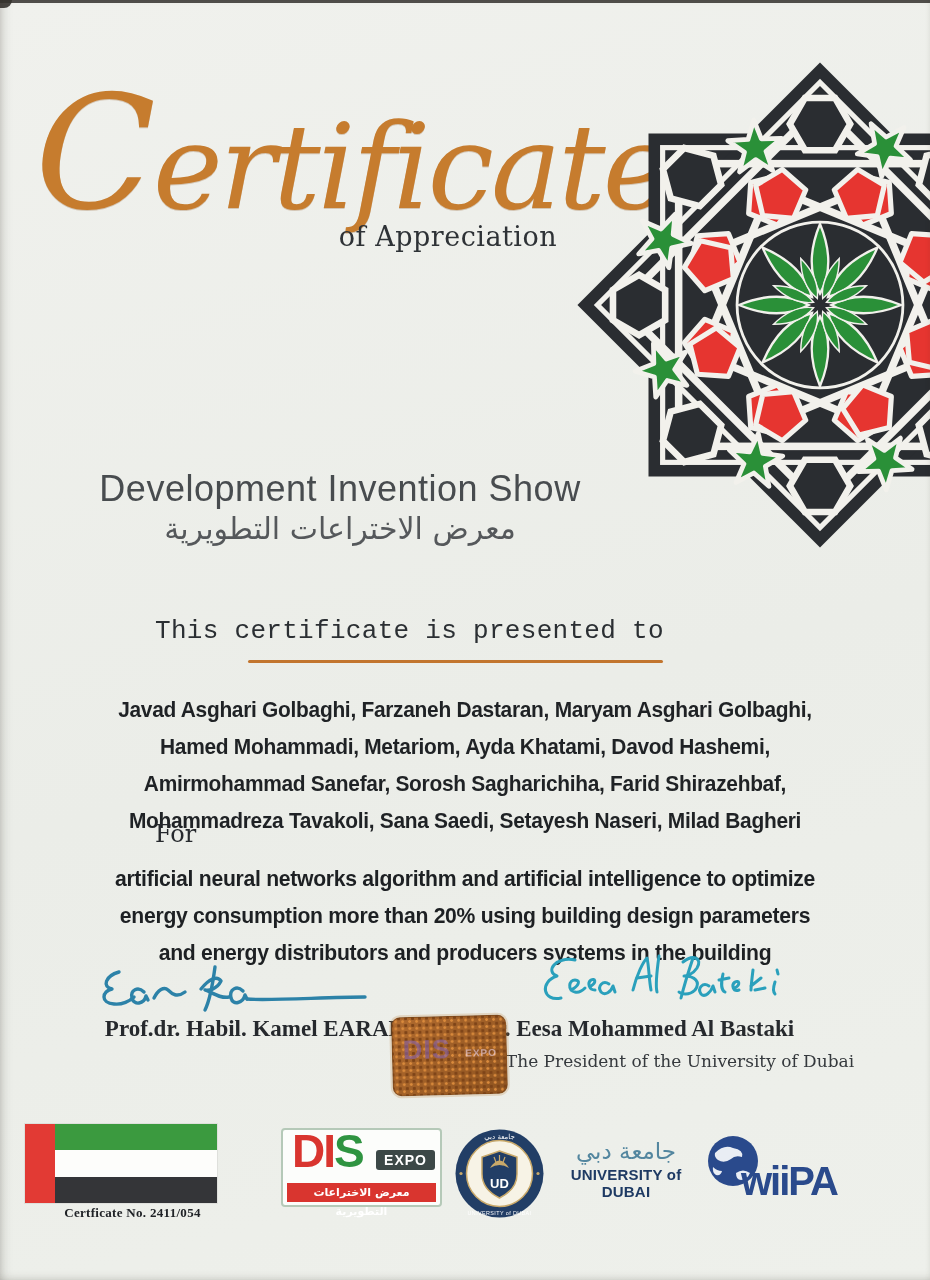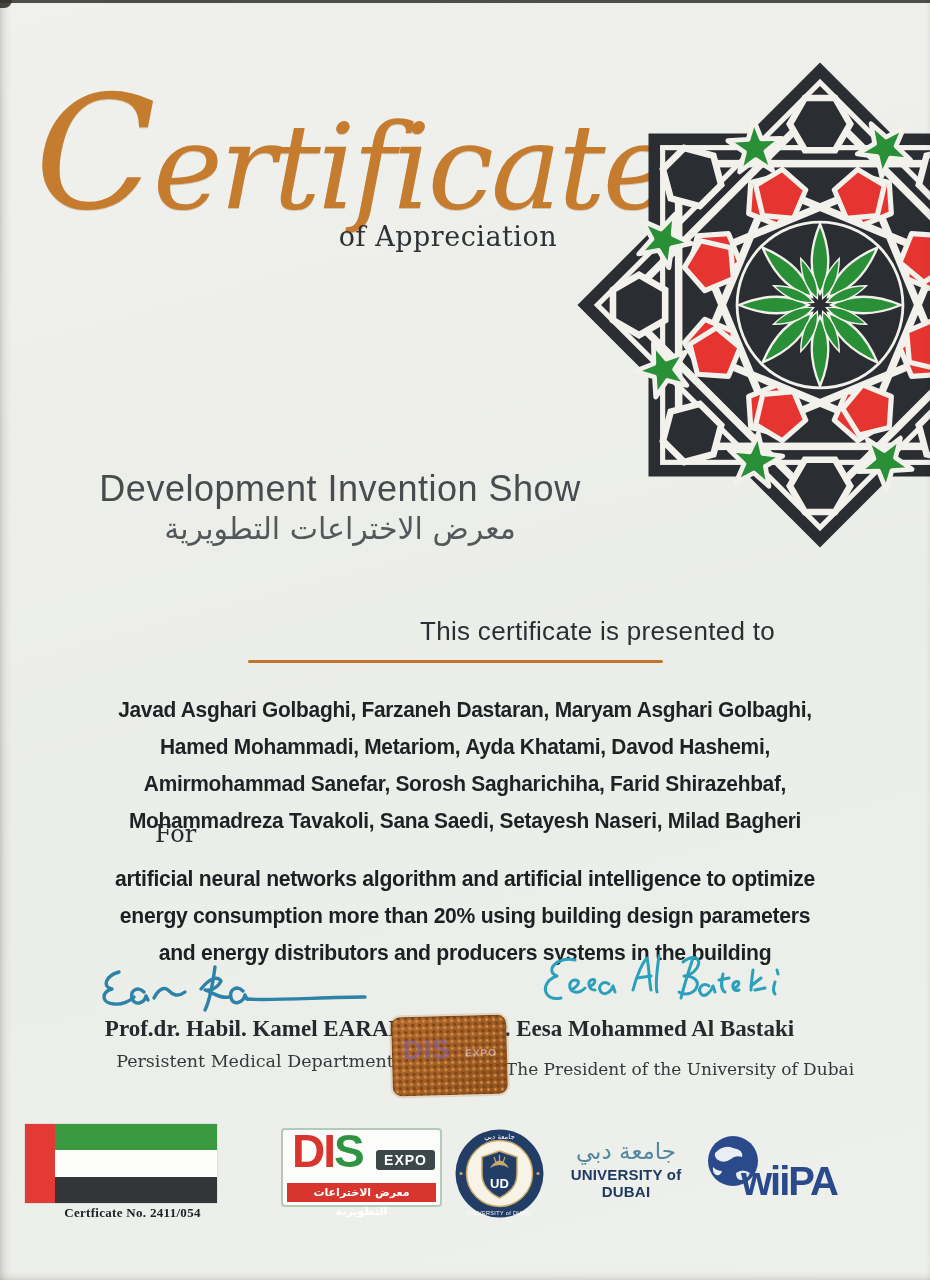--- a/index.html
+++ b/index.html
@@ -35,43 +35,43 @@
   .starm{fill:#2a9038;stroke:#f2f1ec;stroke-width:5;stroke-linejoin:round;}
   .ros use{fill:#2a9038;stroke:#f2f1ec;stroke-width:2.5;}
 
   
   .event-en{position:absolute;left:30px;top:468px;width:620px;text-align:center;
         font-size:36px;color:#484c4f;letter-spacing:.5px;}
   .event-ar{position:absolute;left:30px;top:511px;width:620px;text-align:center;
         font-size:30px;color:#55585b;font-family:"DejaVu Sans",sans-serif;}
 
   
-  .presented{position:absolute;left:155px;top:616px;width:620px;text-align:right;
-        font-family:Liberation Sans, sans-serif;font-size:26px;color:#2b2f33;letter-spacing:.3px;}
+  .presented{position:absolute;left:155px;top:616px;width:620px;text-align:left;
+        font-family:Liberation Mono, monospace;font-size:26px;color:#2b2f33;letter-spacing:.3px;}
   .rule{position:absolute;left:248px;top:660px;width:415px;height:3px;background:#c2752e;border-radius:2px;}
   .recipients{position:absolute;left:55px;top:691px;width:820px;text-align:center;
         font-weight:bold;font-size:22px;letter-spacing:-.3px;color:#1f2225;line-height:37px;
         transform:scaleX(.95);transform-origin:center;}
   .for-label{position:absolute;left:155px;top:820px;width:620px;text-align:left;
         font-family:"DejaVu Serif",serif;font-size:24px;color:#26292d;}
   .reason{position:absolute;left:55px;top:860px;width:820px;text-align:center;
         font-weight:bold;font-size:22.5px;letter-spacing:-.3px;color:#1d2023;line-height:37px;
         transform:scaleX(.94);transform-origin:center;}
 
   
   .sig-left-svg{position:absolute;left:95px;top:956px;width:300px;height:64px;}
   .sig-right-svg{position:absolute;left:535px;top:944px;width:280px;height:76px;}
   .sig-name-left{position:absolute;left:55px;top:1016px;width:400px;text-align:center;
         font-family:"Liberation Serif",serif;font-weight:bold;font-size:23px;color:#26292d;}
   .sig-title-left{position:absolute;left:55px;top:1051px;width:400px;text-align:center;
         font-family:"DejaVu Serif",serif;font-size:17.5px;color:#35393d;}
   .sig-name-right{position:absolute;left:480px;top:1016px;width:400px;text-align:left;
         font-family:"Liberation Serif",serif;font-weight:bold;font-size:23px;color:#26292d;}
   .sig-title-right{position:absolute;left:480px;top:1051px;width:400px;text-align:center;
-        font-family:"DejaVu Serif",serif;font-size:17px;color:#35393d;margin-top:8px;}
+        font-family:"DejaVu Serif",serif;font-size:17px;color:#35393d;}
 
   .holo{position:absolute;left:392px;top:1016px;width:113px;height:77px;border-radius:9px;
         transform:rotate(-1.5deg);overflow:hidden;border:1px solid rgba(120,70,25,.6);
         box-shadow:0 0 0 2px rgba(190,140,80,.25);
         background:radial-gradient(circle,#d98a3c 1px,transparent 1.7px) 0 0/7px 7px,
                    radial-gradient(circle,#7e4418 1.3px,transparent 1.9px) 3px 4px/7px 7px,
                    linear-gradient(135deg,#b06a2e,#8f5420);}
   .holo-text{position:absolute;left:10px;top:17px;font-size:27px;font-weight:bold;
         color:rgba(130,95,170,.6);letter-spacing:1px;}
   .holo-sub{position:absolute;right:9px;top:31px;font-size:10px;font-weight:bold;color:rgba(245,225,255,.55);letter-spacing:1px;}
@@ -226,21 +226,20 @@
       <path d="M148,18 C158,10 168,14 162,24 C158,30 152,32 149,32 C160,32 166,38 160,46 C154,52 146,50 144,48"></path>
       <path d="M174,42 C168,38 162,44 166,50 C170,54 176,48 178,42 L180,48"></path>
       <path d="M188,30 C186,38 186,46 190,48 M184,36 L194,34"></path>
       <path d="M200,44 C206,40 204,36 200,38 C196,41 198,48 204,46"></path>
       <path d="M218,26 C217,34 216,42 216,46 M216,42 L226,34 M220,46 L230,44"></path>
       <path d="M240,38 C238,44 238,48 240,50 M242,26 L243,30"></path>
     </g>
   </svg>
 
   <div class="sig-name-left">Prof.dr. Habil. Kamel EARAR</div>
-  <div class="sig-title-left">Persistent Medical Department</div>
   <div class="sig-name-right">Dr. Eesa Mohammed Al Bastaki</div>
   <div class="sig-title-right">The President of the University of Dubai</div>
 
   <div class="holo">
     <div class="holo-text">DIS</div>
     <div class="holo-sub">EXPO</div>
   </div>
 
   <div class="flag">
     <div class="flag-red"></div>

